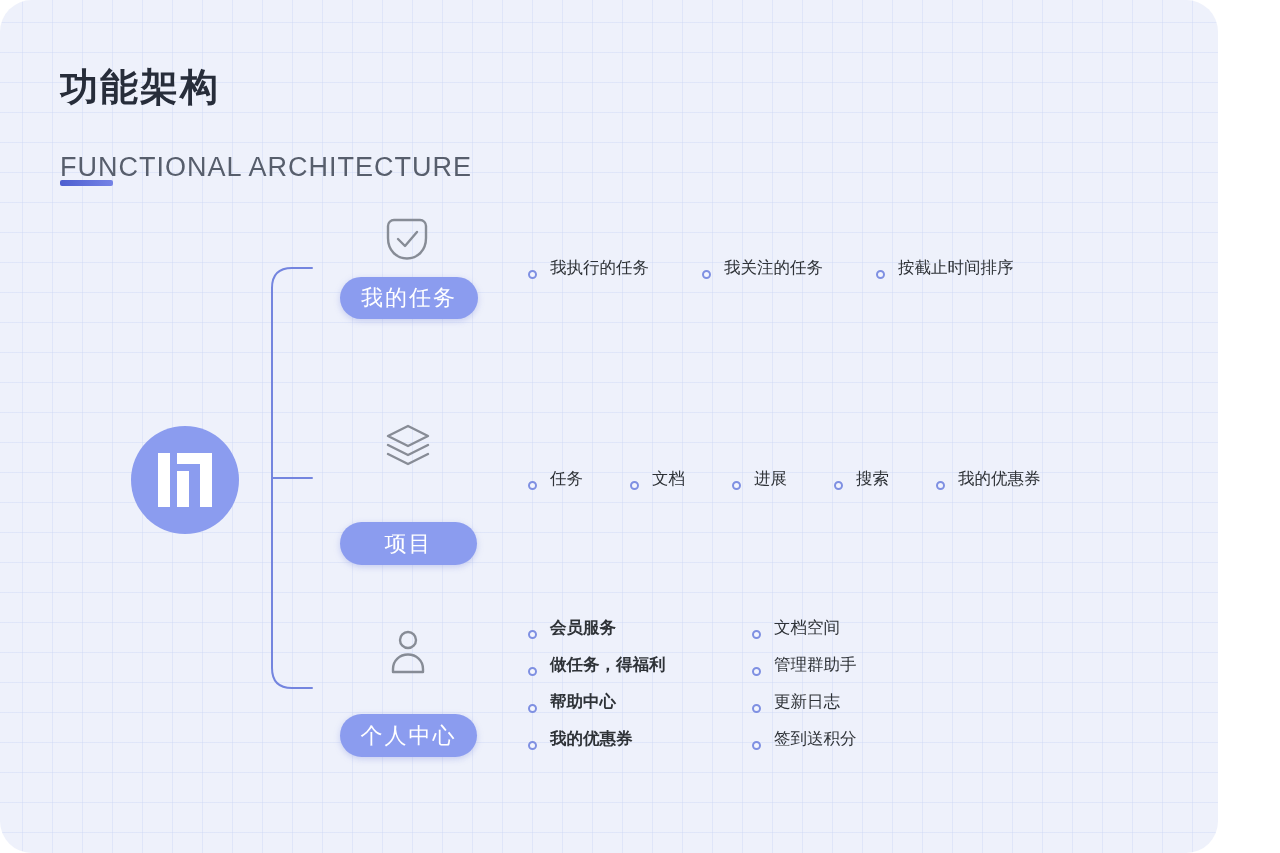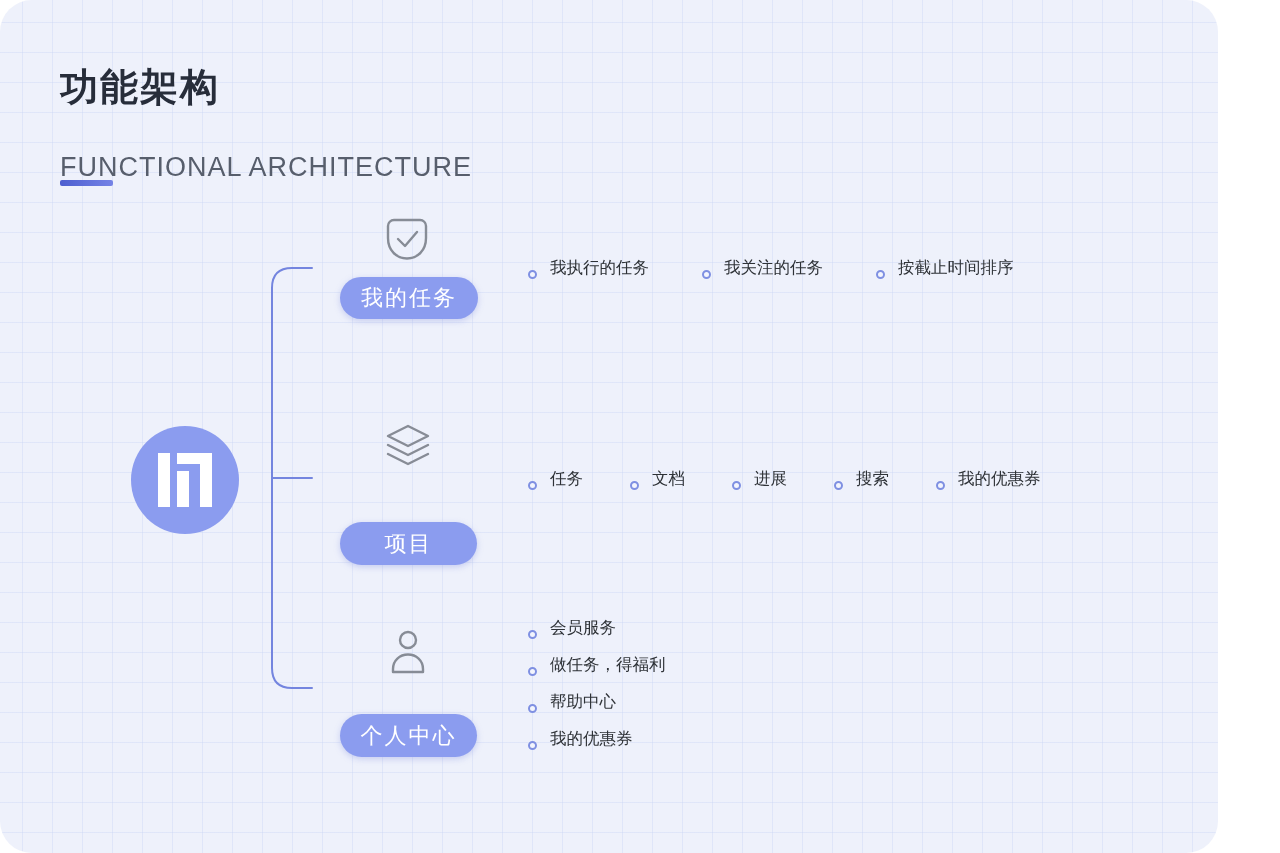--- a/index.html
+++ b/index.html
@@ -37,21 +37,21 @@
   }
   .pill-1{left:340px;top:277px;width:138px;height:42px;align-items:center;}
   .pill-2{left:340px;top:482px;width:137px;height:43px;margin-top:40px;}
   .pill-3{left:340px;top:714px;width:137px;height:43px;}
   
   .hlist{display:flex;align-items:center;height:22px;}
   .list-1{left:528px;top:257px;gap:53px;}
   .list-2{left:528px;top:468px;gap:47px;}
   .col-group{left:528px;top:617px;width:700px;height:150px;}
   .vlist{position:absolute;top:0;display:flex;flex-direction:column;gap:15px;}
-  .col-0{left:0;}
+  .col-0{left:0;font-weight:bold;}
   .col-1{left:224px;}
   .col-2{left:399px;}
   .li-item{display:flex;align-items:flex-end;height:22px;white-space:nowrap;}
   .bullet{
     width:9px;height:9px;border-radius:50%;box-sizing:border-box;
     border:2px solid #7f90e2;background:#f3f5fd;margin-right:13px;flex:0 0 auto;
   }
   .li-label{font-size:16.5px;color:#2e3237;}
   svg{display:block;}
 </style>
@@ -156,15 +156,33 @@
         </div>
         <div class="li-item">
           <span class="bullet"></span>
           <span class="li-label">帮助中心</span>
         </div>
         <div class="li-item">
           <span class="bullet"></span>
           <span class="li-label">我的优惠券</span>
         </div>
       </div>
+    <div class="vlist col-1">
+        <div class="li-item">
+          <span class="bullet"></span>
+          <span class="li-label">文档空间</span>
+        </div>
+        <div class="li-item">
+          <span class="bullet"></span>
+          <span class="li-label">管理群助手</span>
+        </div>
+        <div class="li-item">
+          <span class="bullet"></span>
+          <span class="li-label">更新日志</span>
+        </div>
+        <div class="li-item">
+          <span class="bullet"></span>
+          <span class="li-label">签到送积分</span>
+        </div>
+      </div>
   </div>
 
 </div>
 
 </body></html>

